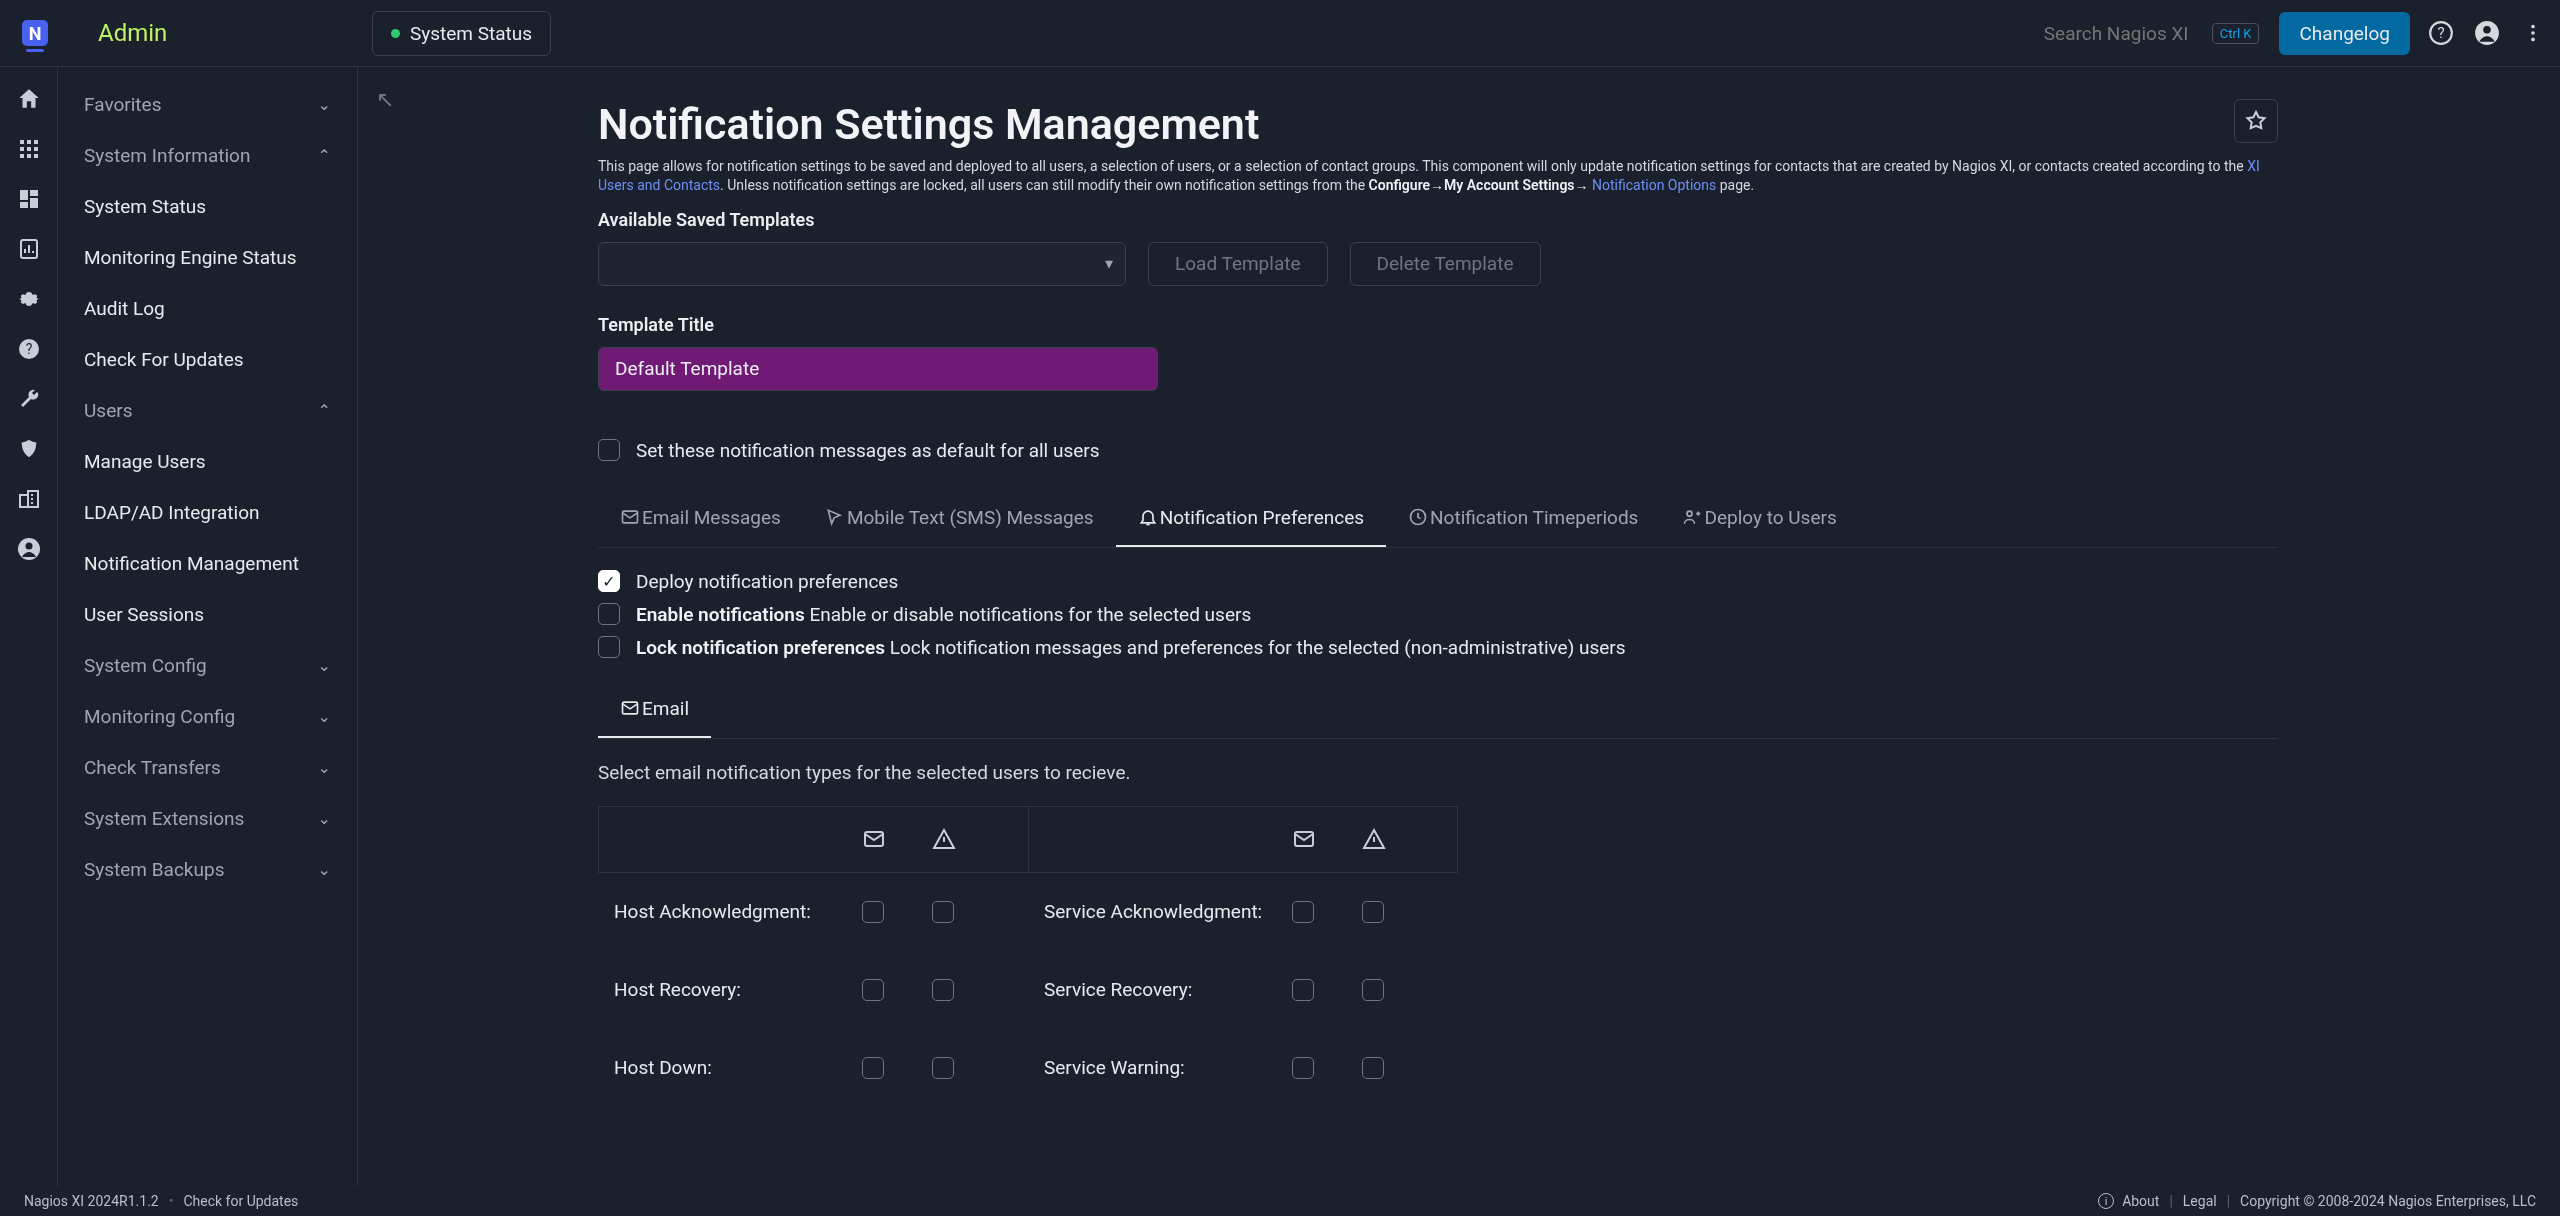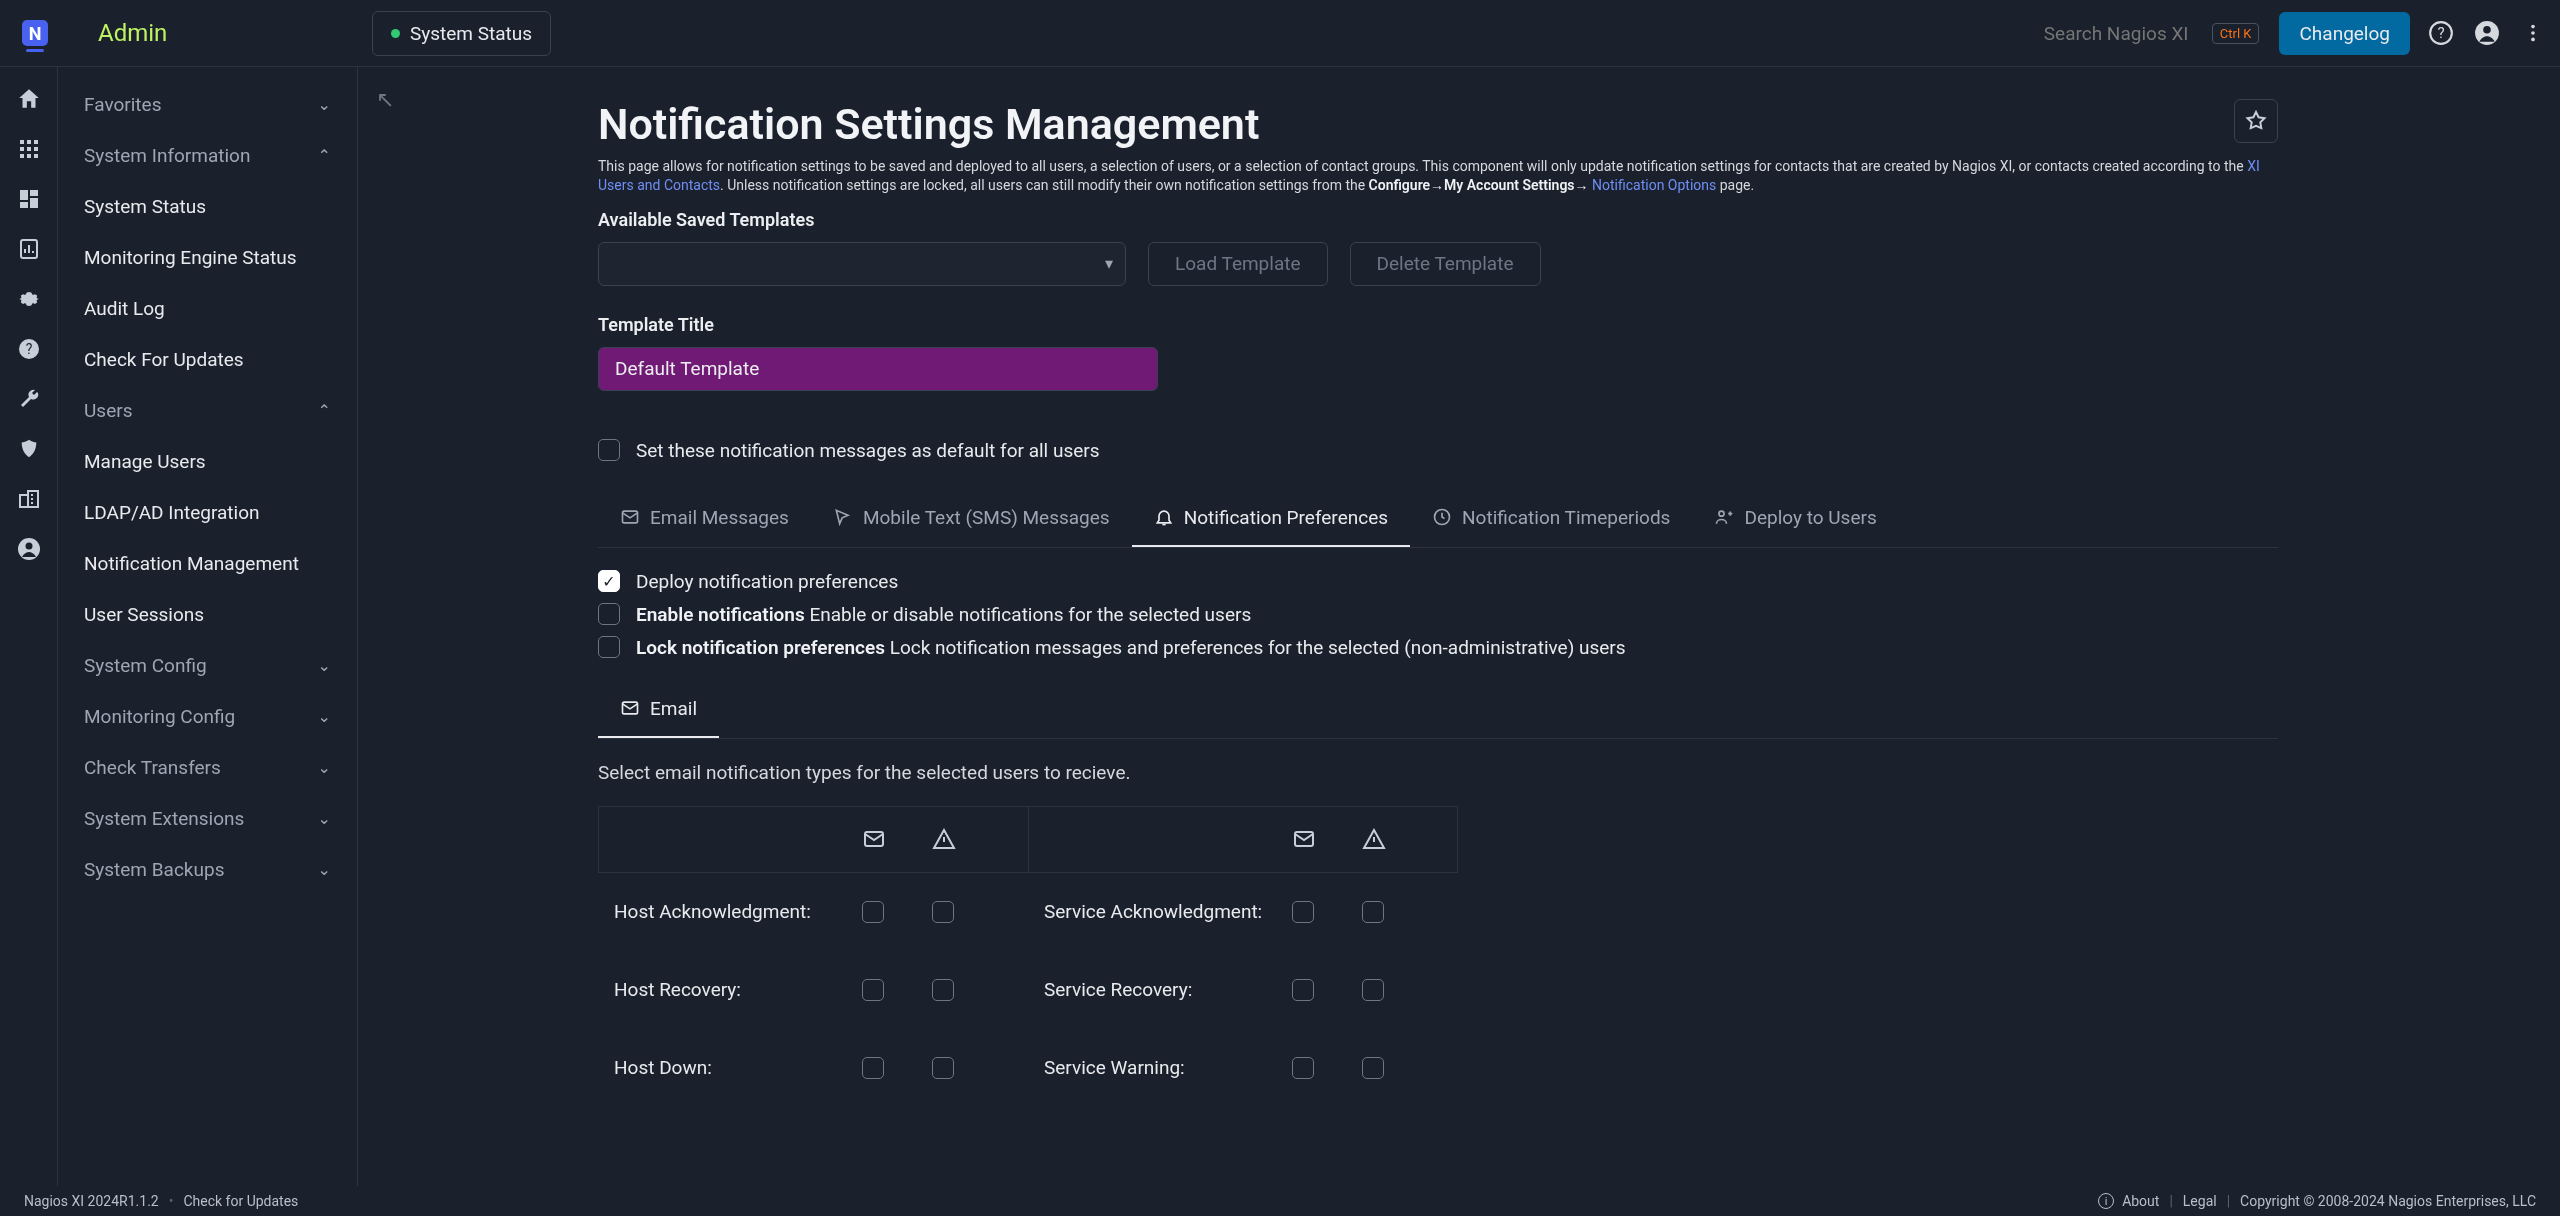--- a/index.html
+++ b/index.html
@@ -8,21 +8,21 @@
 .topbar{height:67px;display:flex;align-items:center;background:#1a202c;border-bottom:1px solid #2d3340;padding:0 12px}
 .logo{width:46px;display:flex;justify-content:center;align-items:center}
 .logo-n{width:26px;height:26px;background:#4961ef;border-radius:5px;display:flex;align-items:center;justify-content:center;color:#fff;font-weight:700;font-size:18px;position:relative}
 .logo-n::after{content:"";position:absolute;bottom:-6px;left:4px;right:4px;height:3px;background:#4961ef;border-radius:2px}
 .topbar-title{font-size:24px;font-weight:400;color:#bef264;margin-left:40px;width:262px}
 .status-chip{display:inline-flex;align-items:center;gap:10px;border:1px solid #3a4150;border-radius:6px;padding:10px 18px;color:#e8eaed;font-size:19px;margin-left:12px}
 .status-dot{width:9px;height:9px;border-radius:50%;background:#31c971}
 .topbar-spacer{flex:1}
 .search-wrap{position:relative;display:flex;align-items:center}
 .search-wrap input{background:transparent;border:none;color:#95a0b1;font-size:19px;padding:6px 8px;width:170px;outline:none}
-.ctrl-k{border:1px solid #4a5160;border-radius:4px;font-size:13px;color:#f97316;padding:2px 7px;margin-left:6px}
+.ctrl-k{border:1px solid #4a5160;border-radius:4px;font-size:13px;color:#0ea5e9;padding:2px 7px;margin-left:6px}
 .changelog-btn{background:#0369a1;border:none;color:#e8eaed;font-size:19px;padding:10px 20px;border-radius:6px;margin-left:20px;cursor:pointer}
 .topbar-icon{width:30px;height:30px;margin-left:16px;color:#d5d8dd;display:flex;align-items:center;justify-content:center;cursor:pointer}
 .body{flex:1;display:flex;min-height:0}
 .iconrail{width:58px;background:#1a202c;border-right:1px solid #2d3340;display:flex;flex-direction:column;align-items:center;padding-top:18px;gap:22px}
 .iconrail .ri{width:28px;height:28px;color:#c8ced8;display:flex;align-items:center;justify-content:center;cursor:pointer}
 .sidebar{width:300px;background:#1a202c;border-right:1px solid #2d3340;padding:12px 0;overflow-y:auto}
 .side-group{padding:14px 26px;color:#9ea6b4;font-size:19px;display:flex;align-items:center;justify-content:space-between;cursor:pointer}
 .side-item{padding:14px 26px;color:#e8eaed;font-size:19px;cursor:pointer}
 .chev{color:#9ea6b4;font-size:16px}
 .main{flex:1;position:relative;overflow-y:auto;padding:0 0 40px 0}
@@ -37,21 +37,21 @@
 .section-label{font-size:18px;font-weight:600;color:#eceef1;margin:12px 0 12px}
 .row{display:flex;align-items:center;gap:22px;margin-bottom:28px}
 .select-fake{width:528px;height:44px;background:#1e2430;border:1px solid #3a4150;border-radius:6px;display:flex;align-items:center;justify-content:flex-end;padding:0 12px;color:#9ea6b4}
 .btn-muted{height:44px;padding:0 26px;border:1px solid #3a4150;border-radius:6px;background:transparent;color:#6e7686;font-size:19px;cursor:default}
 .text-input{width:560px;height:44px;background:#701a75;border:1px solid #3a4150;border-radius:6px;color:#eceef1;font-size:19px;padding:0 16px;outline:none}
 .check-row{display:flex;align-items:center;gap:16px;color:#e8eaed;font-size:19px;margin:10px 0}
 .chk{width:22px;height:22px;border:1.5px solid #6e7686;border-radius:5px;flex-shrink:0;display:flex;align-items:center;justify-content:center}
 .chk.on{background:#fff;border-color:#fff;color:#1a202c;font-size:16px}
 .check-row b{color:#f0f2f5;font-weight:600}
 .tabs{display:flex;border-bottom:1px solid #2d3340;margin-top:28px}
-.tab{display:flex;align-items:center;gap:10px;padding:16px 22px;font-size:19px;color:#9ea6b4;cursor:pointer;border-bottom:2px solid transparent}
+.tab{display:flex;align-items:center;gap:2px;padding:16px 22px;font-size:19px;color:#9ea6b4;cursor:pointer;border-bottom:2px solid transparent}
 .tab.active{color:#e8eaed;border-bottom-color:#e8eaed}
 .tab svg{width:20px;height:20px}
 .subtabs{display:flex;border-bottom:1px solid #2d3340;margin-top:22px}
 .helper-text{font-size:19px;color:#d5d8dd;margin:22px 0}
 .notif-grid{display:flex;gap:0}
 .notif-col{width:430px}
 .notif-header{height:67px;border:1px solid #2d3340;display:flex;align-items:center}
 .notif-col:first-child .notif-header{border-right:none}
 .nh-label{width:240px}
 .nh-icon{width:70px;display:flex;justify-content:center;color:#c8ced8}

